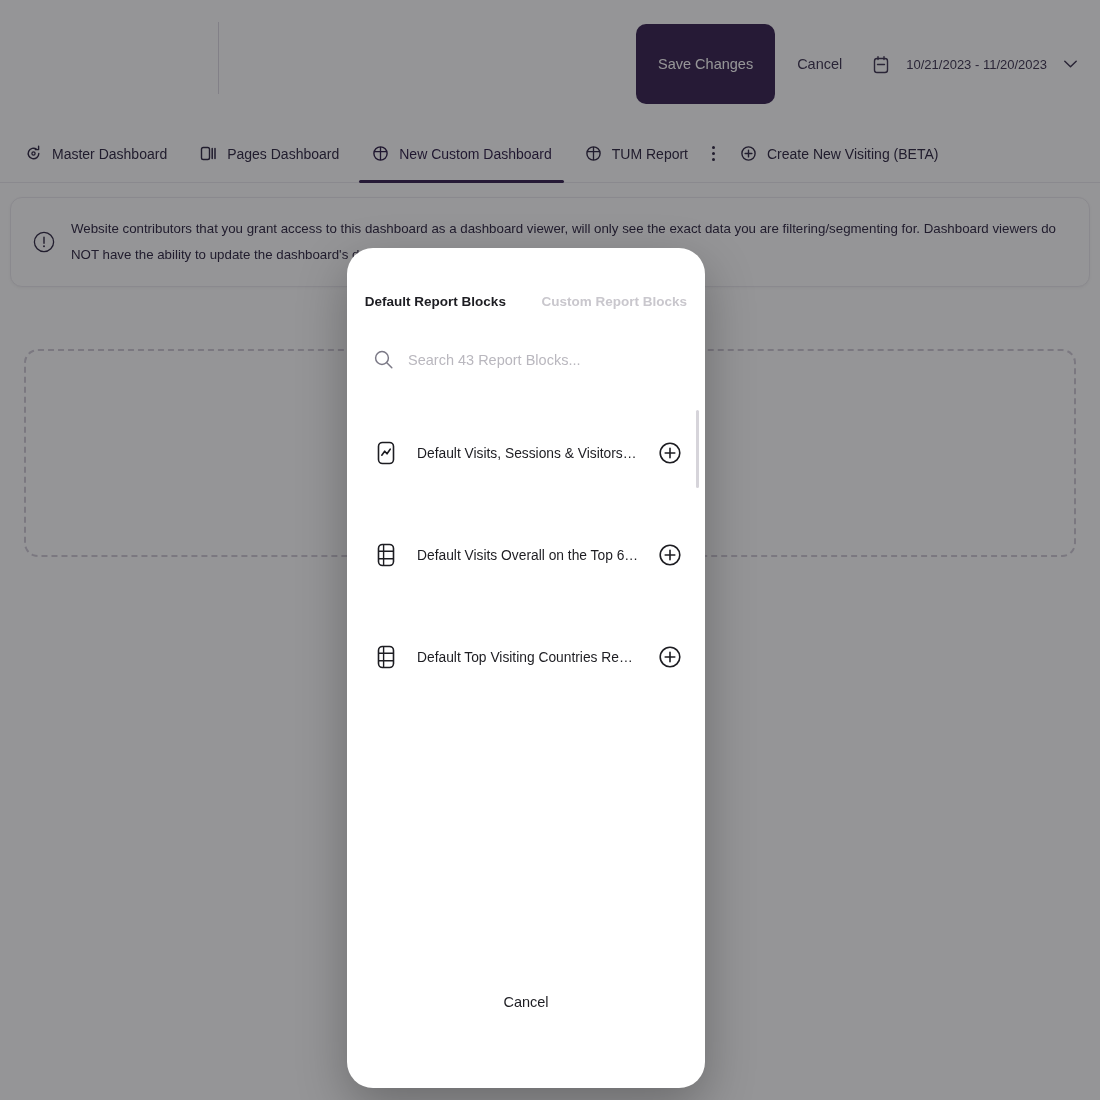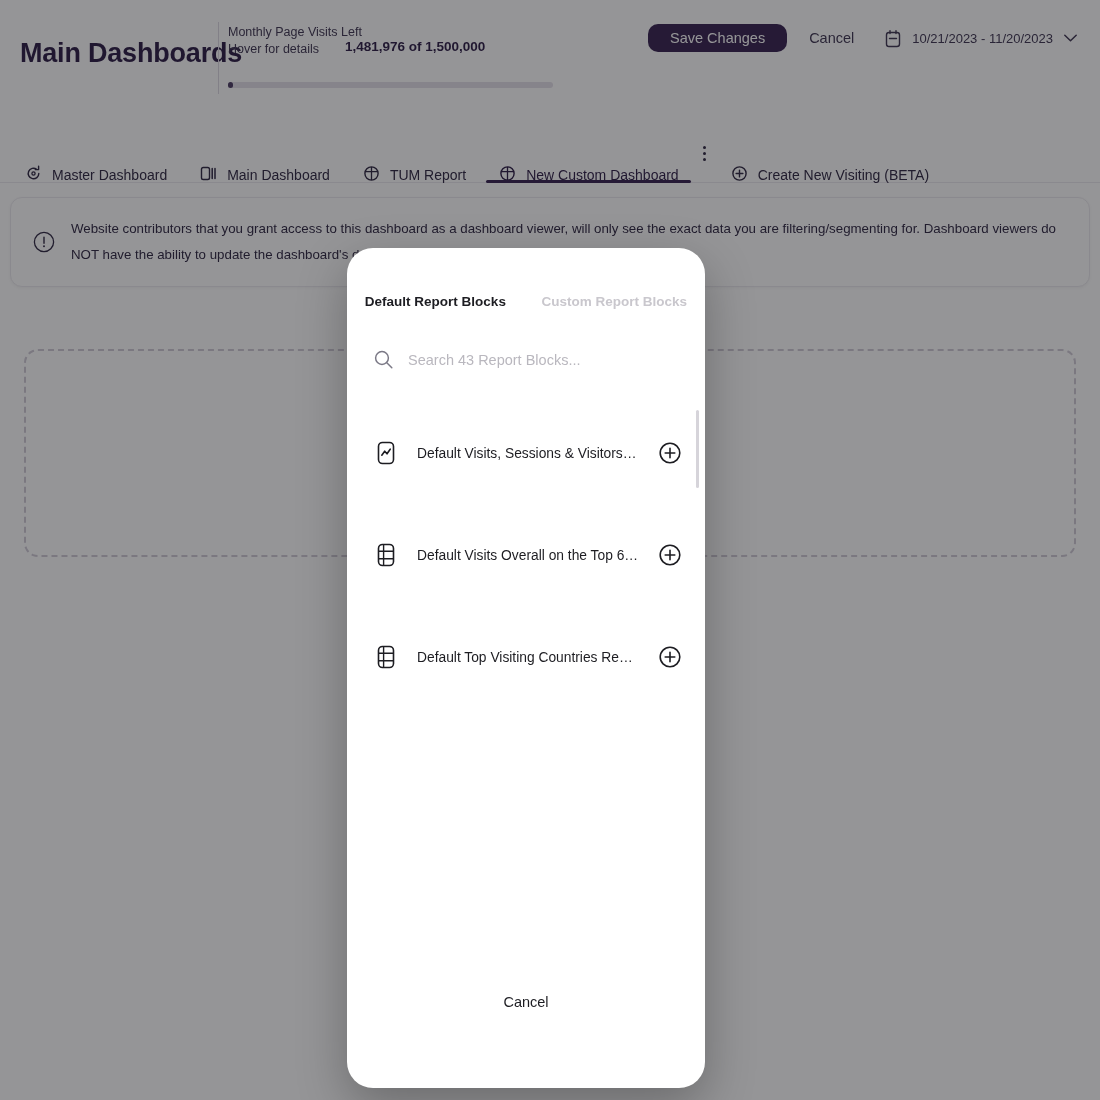--- a/index.html
+++ b/index.html
@@ -87,38 +87,38 @@
     align-items: center;
     gap: 0px;
   }
   .btn-save {
     background: #35204f;
     color: #ffffff;
     border: none;
     border-radius: 10px;
     font-size: 14.5px;
     font-family: inherit;
-    padding: 6px 22px;
+    padding: 32px 22px;
     cursor: pointer;
     white-space: nowrap;
   }
   .btn-cancel {
     background: transparent;
     border: none;
     color: #3d3450;
     font-size: 14.5px;
     font-family: inherit;
     padding: 0 22px;
     cursor: pointer;
     white-space: nowrap;
   }
   .date-chip {
     display: flex;
     align-items: center;
-    gap: 10px;
+    gap: 16px;
     cursor: pointer;
     padding-left: 8px;
   }
   .date-text {
     font-size: 13px;
     color: #3d3450;
     white-space: nowrap;
   }
   .icon { display: inline-flex; align-items: center; justify-content: center; }
 
@@ -128,21 +128,21 @@
     height: 58px;
     background: #ffffff;
     display: flex;
     align-items: center;
     padding: 0 20px;
     gap: 0px;
     border-bottom: 1px solid #eceaef;
   }
   .tab {
     display: flex;
-    align-items: flex-end;
+    align-items: center;
     gap: 9px;
     padding: 0 16px;
     height: 58px;
     cursor: pointer;
     position: relative;
     white-space: nowrap;
   }
   .tab:first-child { padding-left: 4px; }
   .tab-label {
     font-size: 14px;
@@ -298,32 +298,23 @@
     color: #1d1d22;
     cursor: pointer;
   }
 </style>
 </head>
 <body>
 
 <div id="app">
 
   <div class="header">
-    <div class="page-title">Main Dashboards</div>
 
     <div class="quota-divider"></div>
 
-    <div class="quota">
-      <div class="quota-label">Monthly Page Visits Left</div>
-      <div class="quota-sub">Hover for details</div>
-      <div class="quota-count">1,481,976 of 1,500,000</div>
-      <div class="quota-bar">
-        <div class="quota-bar-fill"></div>
-      </div>
-    </div>
 
     <div class="header-actions">
       <button class="btn-save">Save Changes</button>
       <button class="btn-cancel">Cancel</button>
       <div class="date-chip">
         <span class="icon">
           <svg width="18" height="19" viewBox="0 0 18 19" fill="none">
             <rect x="2.5" y="3.5" width="13" height="14" rx="2.5" stroke="#3d3450" stroke-width="1.4"></rect>
             <path d="M6 1.6v3M12 1.6v3M5.5 9.5h7" stroke="#3d3450" stroke-width="1.4" stroke-linecap="round"></path>
           </svg>
@@ -351,41 +342,41 @@
       <span class="tab-label">Master Dashboard</span>
     </div>
 
     <div class="tab">
       <span class="icon">
         <svg width="19" height="19" viewBox="0 0 19 19" fill="none">
           <rect x="2.5" y="3.5" width="8" height="12" rx="1.8" stroke="#2d2540" stroke-width="1.4"></rect>
           <path d="M13.2 4.6v9.8M16 4.6v9.8" stroke="#2d2540" stroke-width="1.5" stroke-linecap="round"></path>
         </svg>
       </span>
-      <span class="tab-label">Main Dashboard</span>
+      <span class="tab-label">Pages Dashboard</span>
+    </div>
+
+    <div class="tab active">
+      <span class="icon">
+        <svg width="19" height="19" viewBox="0 0 19 19" fill="none">
+          <circle cx="9.5" cy="9.5" r="6.6" stroke="#2b1b44" stroke-width="1.4"></circle>
+          <path d="M9.5 2.9v13.2M3.3 7.6h12.4" stroke="#2b1b44" stroke-width="1.3"></path>
+        </svg>
+      </span>
+      <span class="tab-label">New Custom Dashboard</span>
     </div>
 
     <div class="tab">
       <span class="icon">
         <svg width="19" height="19" viewBox="0 0 19 19" fill="none">
           <circle cx="9.5" cy="9.5" r="6.6" stroke="#2d2540" stroke-width="1.4"></circle>
           <path d="M9.5 2.9v13.2M3.3 7.6h12.4" stroke="#2d2540" stroke-width="1.3"></path>
         </svg>
       </span>
       <span class="tab-label">TUM Report</span>
-    </div>
-
-    <div class="tab active">
-      <span class="icon">
-        <svg width="19" height="19" viewBox="0 0 19 19" fill="none">
-          <circle cx="9.5" cy="9.5" r="6.6" stroke="#2b1b44" stroke-width="1.4"></circle>
-          <path d="M9.5 2.9v13.2M3.3 7.6h12.4" stroke="#2b1b44" stroke-width="1.3"></path>
-        </svg>
-      </span>
-      <span class="tab-label">New Custom Dashboard</span>
     </div>
 
     <div class="tab-dots">
       <i></i>
       <i></i>
       <i></i>
     </div>
 
     <div class="tab">
       <span class="icon">

